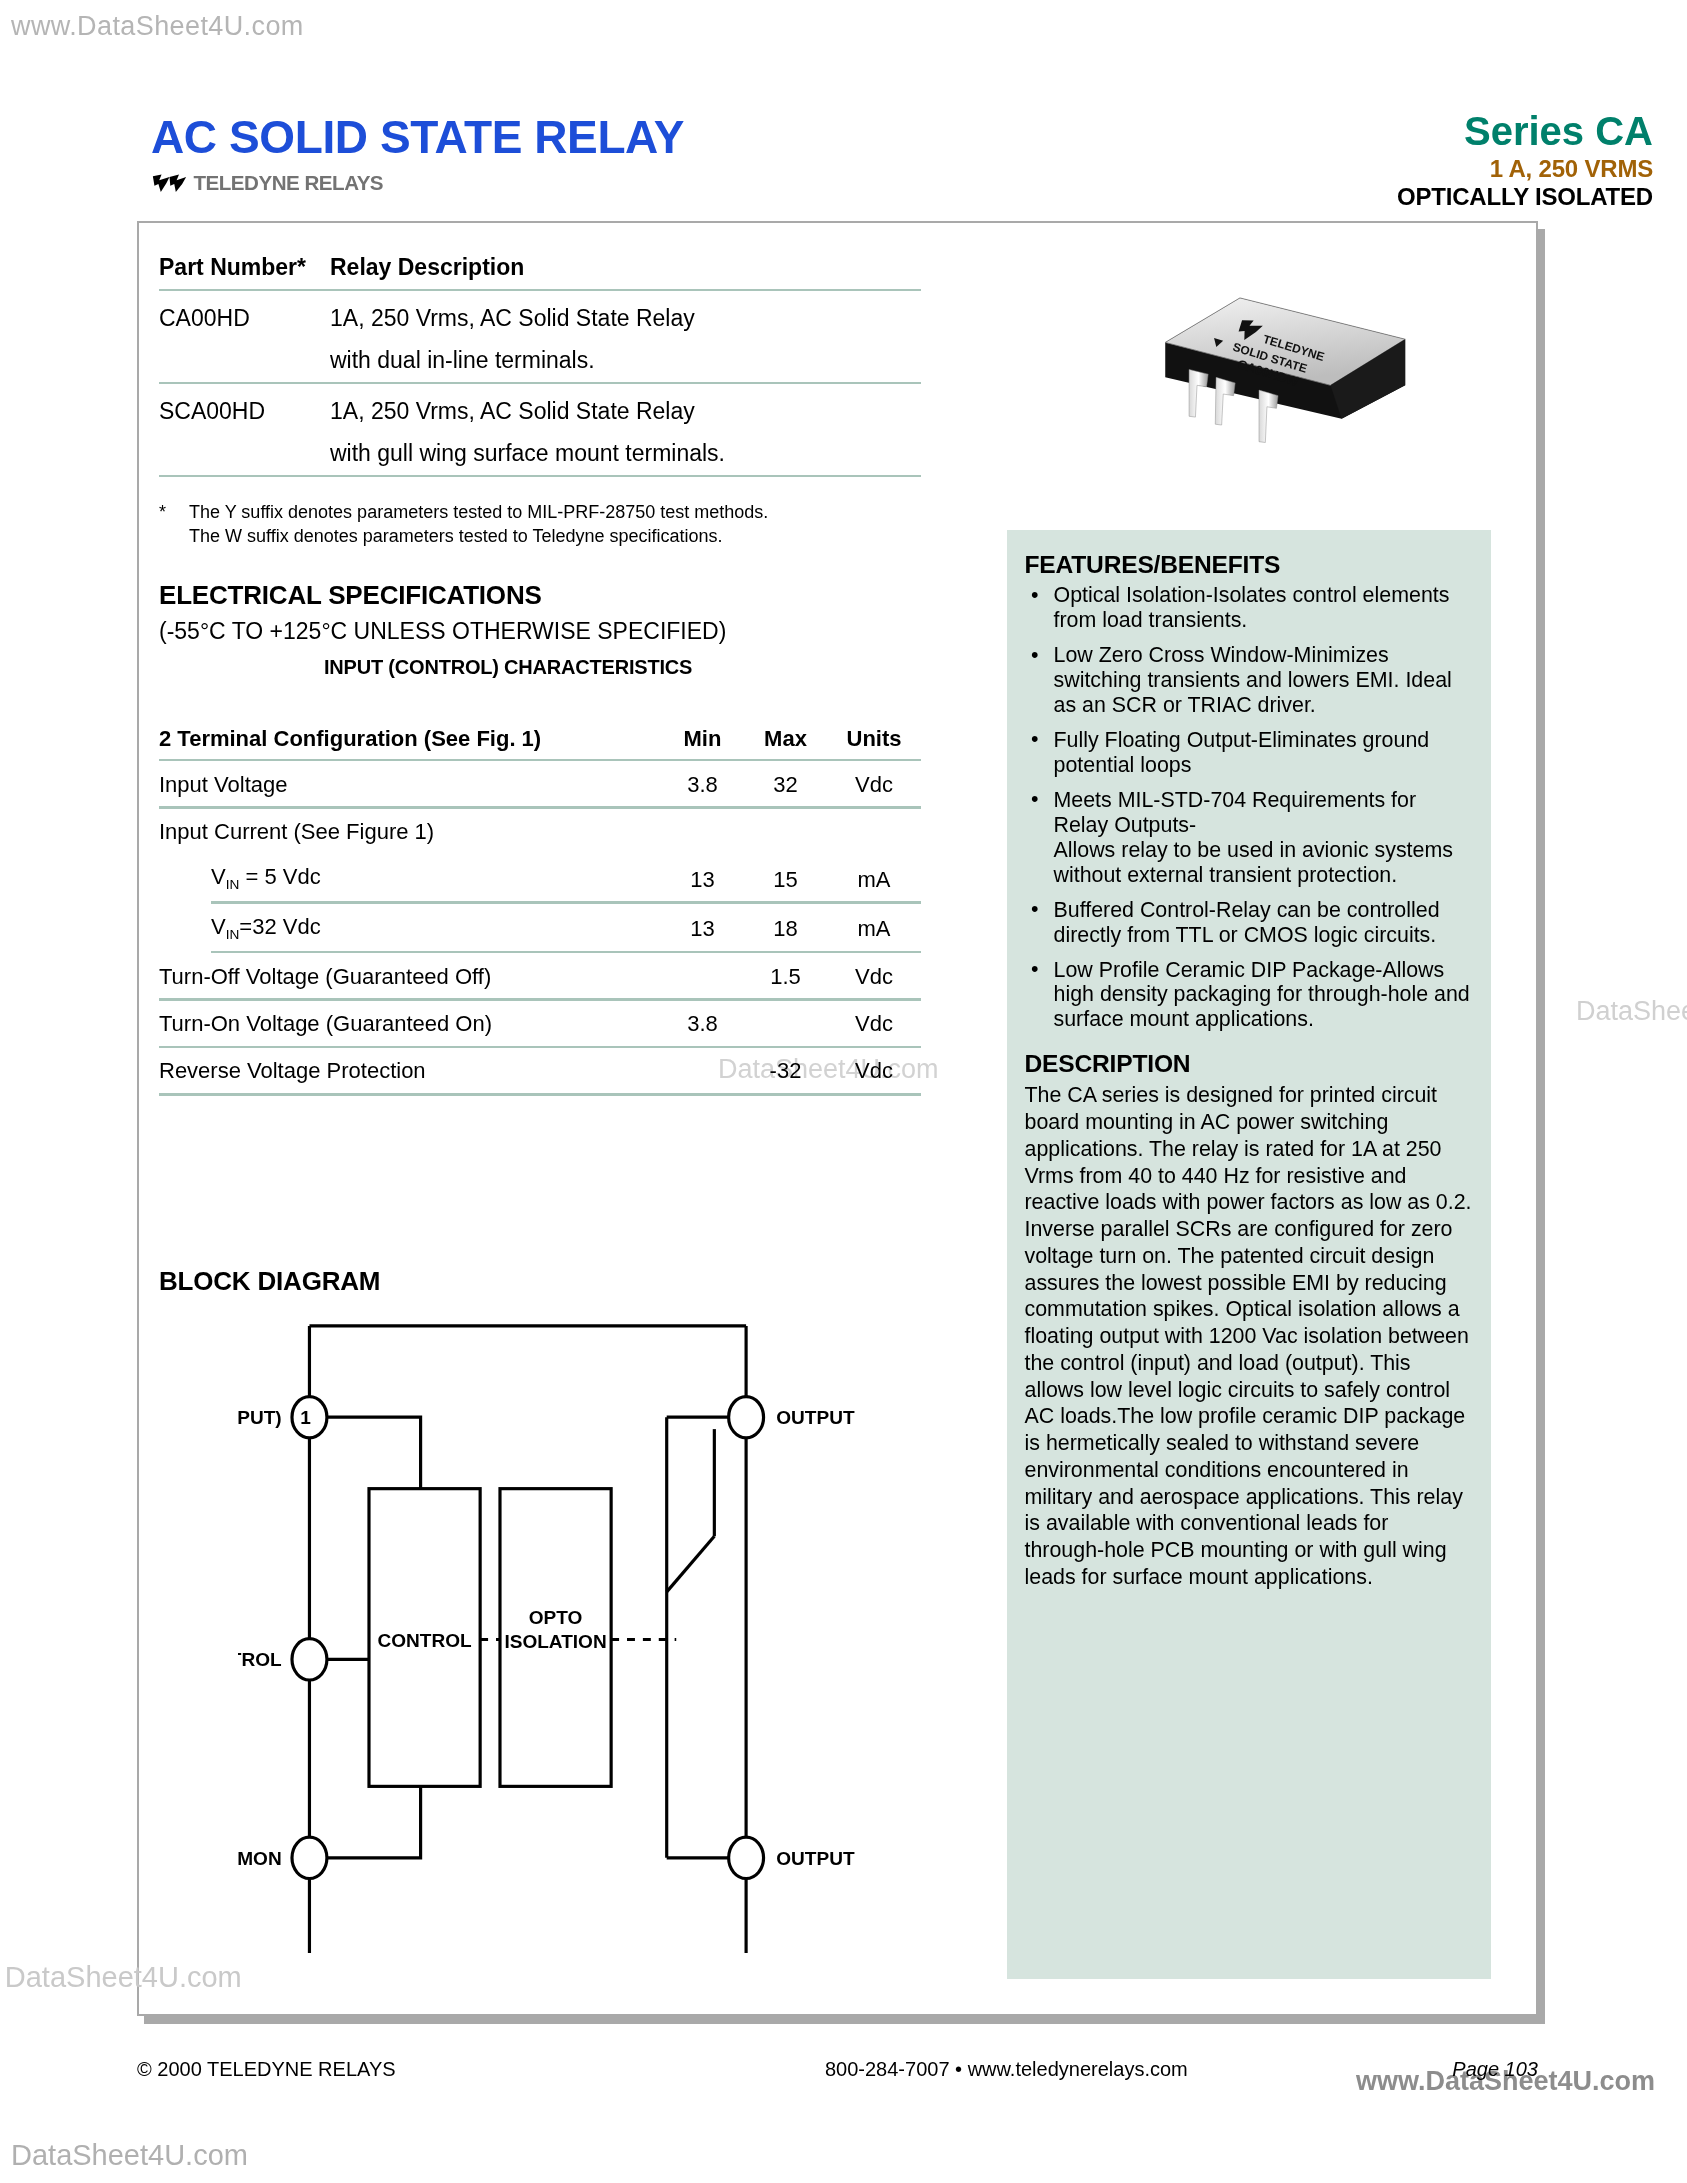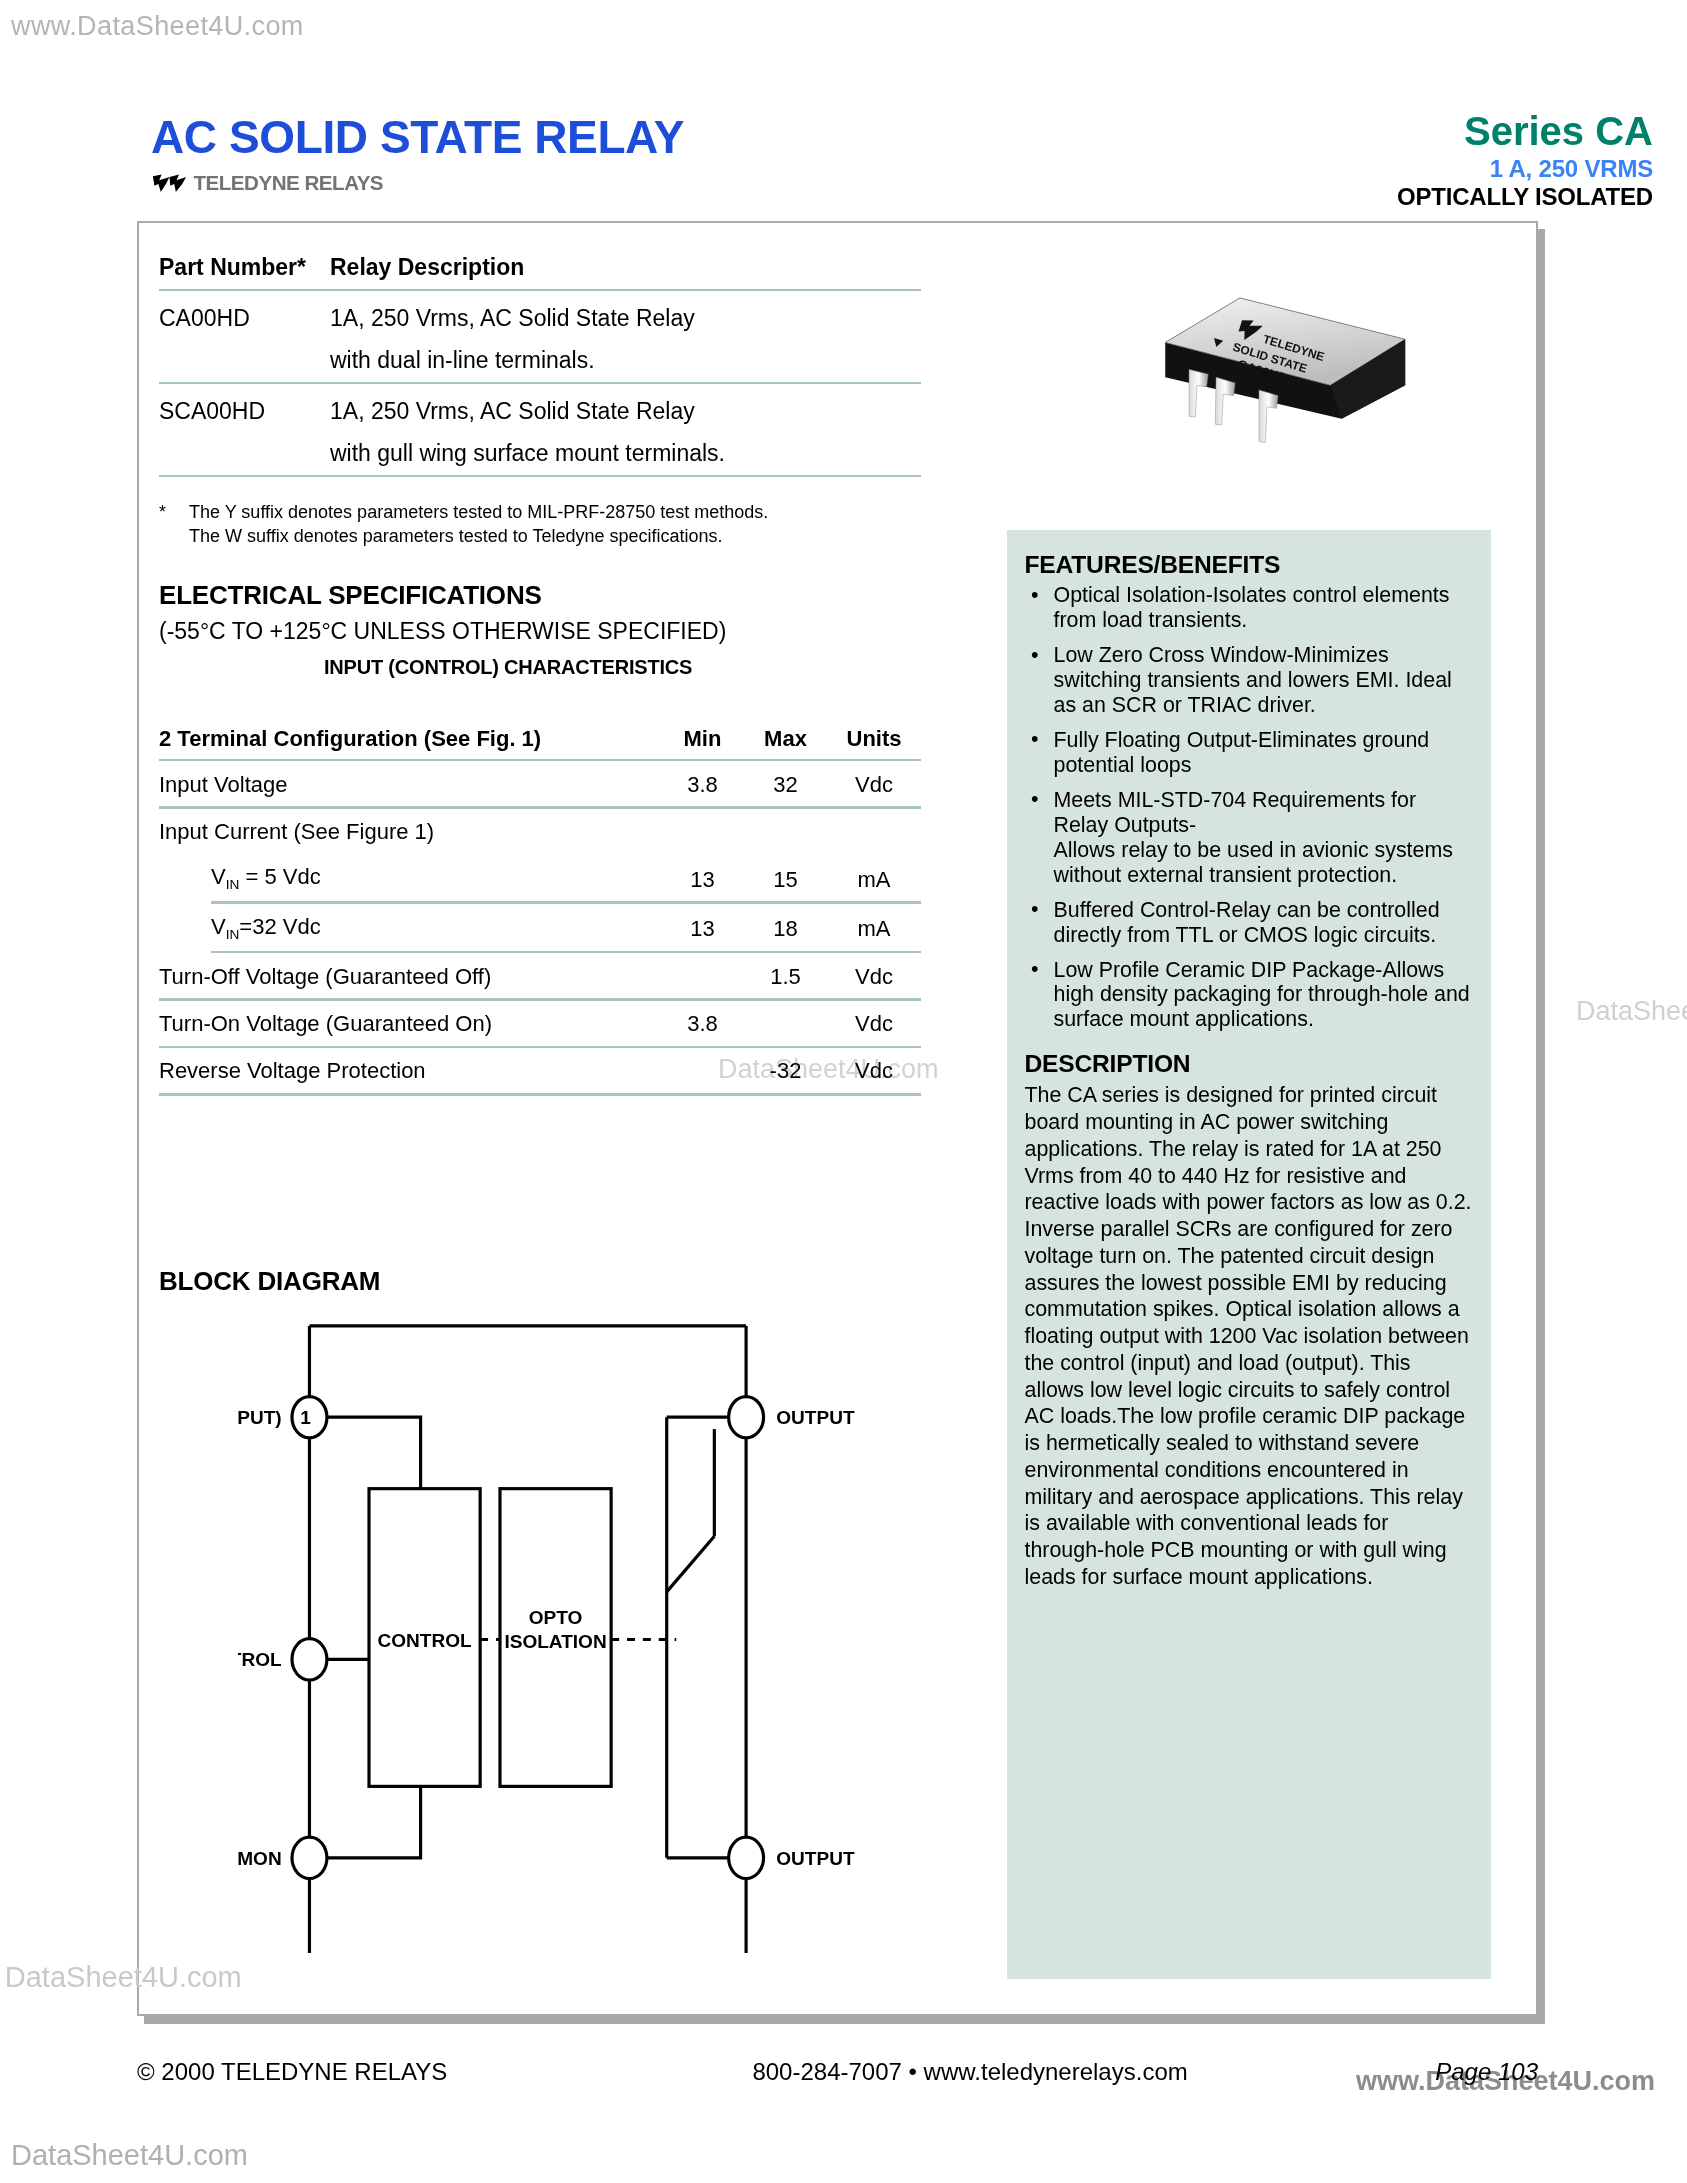--- a/index.html
+++ b/index.html
@@ -27,21 +27,21 @@
     position:absolute; left:151px; top:110px;
     font-size:46px; font-weight:bold; color:#1d4ed8;
     letter-spacing:-0.4px;
   }
   .brandrow { position:absolute; left:152px; top:171px; display:flex; align-items:center; }
   .brandmark { width:35px; height:20.6px; margin-right:6.4px; }
   .brandtext { font-size:20.6px; font-weight:bold; letter-spacing:-0.5px; color:#737373; }
 
   .hdr-right { position:absolute; right:34px; top:111px; text-align:right; }
   .series { font-size:40px; font-weight:bold; color:#00806b; line-height:1.02; }
-  .sub1 { font-size:24px; font-weight:bold; color:#3b82f6; margin-top:3.2px; letter-spacing:-0.2px;}
+  .sub1 { font-size:24px; font-weight:bold; color:#a16207; margin-top:3.2px; letter-spacing:-0.2px;}
   .sub2 { font-size:24px; font-weight:bold; color:#000; letter-spacing:-0.2px;}
 
   
   .frame {
     position:absolute; left:137px; top:221px; width:1401px; height:1795px;
     border:2.4px solid #a9a9a9;
     background:#fff;
   }
   .frame-shadow {
     position:absolute; left:144px; top:229px; width:1401px; height:1795px;
@@ -93,21 +93,21 @@
     padding:20.6px 17.5px 0 17.5px;
   }
   .panel h2 { font-size:24.6px; font-weight:bold; margin:0 0 4.8px 0; letter-spacing:-0.2px; }
   .panel h2.desc { margin-top:17.5px; }
   .feat { list-style:none; margin:0; padding:0; }
   .feat li { position:relative; padding-left:29px; font-size:21.4px; line-height:1.16; margin-bottom:10.3px; }
   .feat li .bullet { position:absolute; left:6.4px; top:-0.8px; }
   .desc-p { font-size:21.4px; line-height:1.25; margin:0; }
 
   
-  .footer { position:absolute; left:137px; top:2058px; width:1401px; display:flex; font-size:24px; }
+  .footer { position:absolute; left:137px; top:2058px; width:1401px; display:flex; font-size:20px; }
   .f-left { width:33%; }
   .f-mid { width:42%; text-align:right; }
   .f-right { width:25%; text-align:right; font-style:italic; }
 </style>
 </head>
 <body>
 
 <div class="page">
 
   <div class="frame-shadow"></div>

